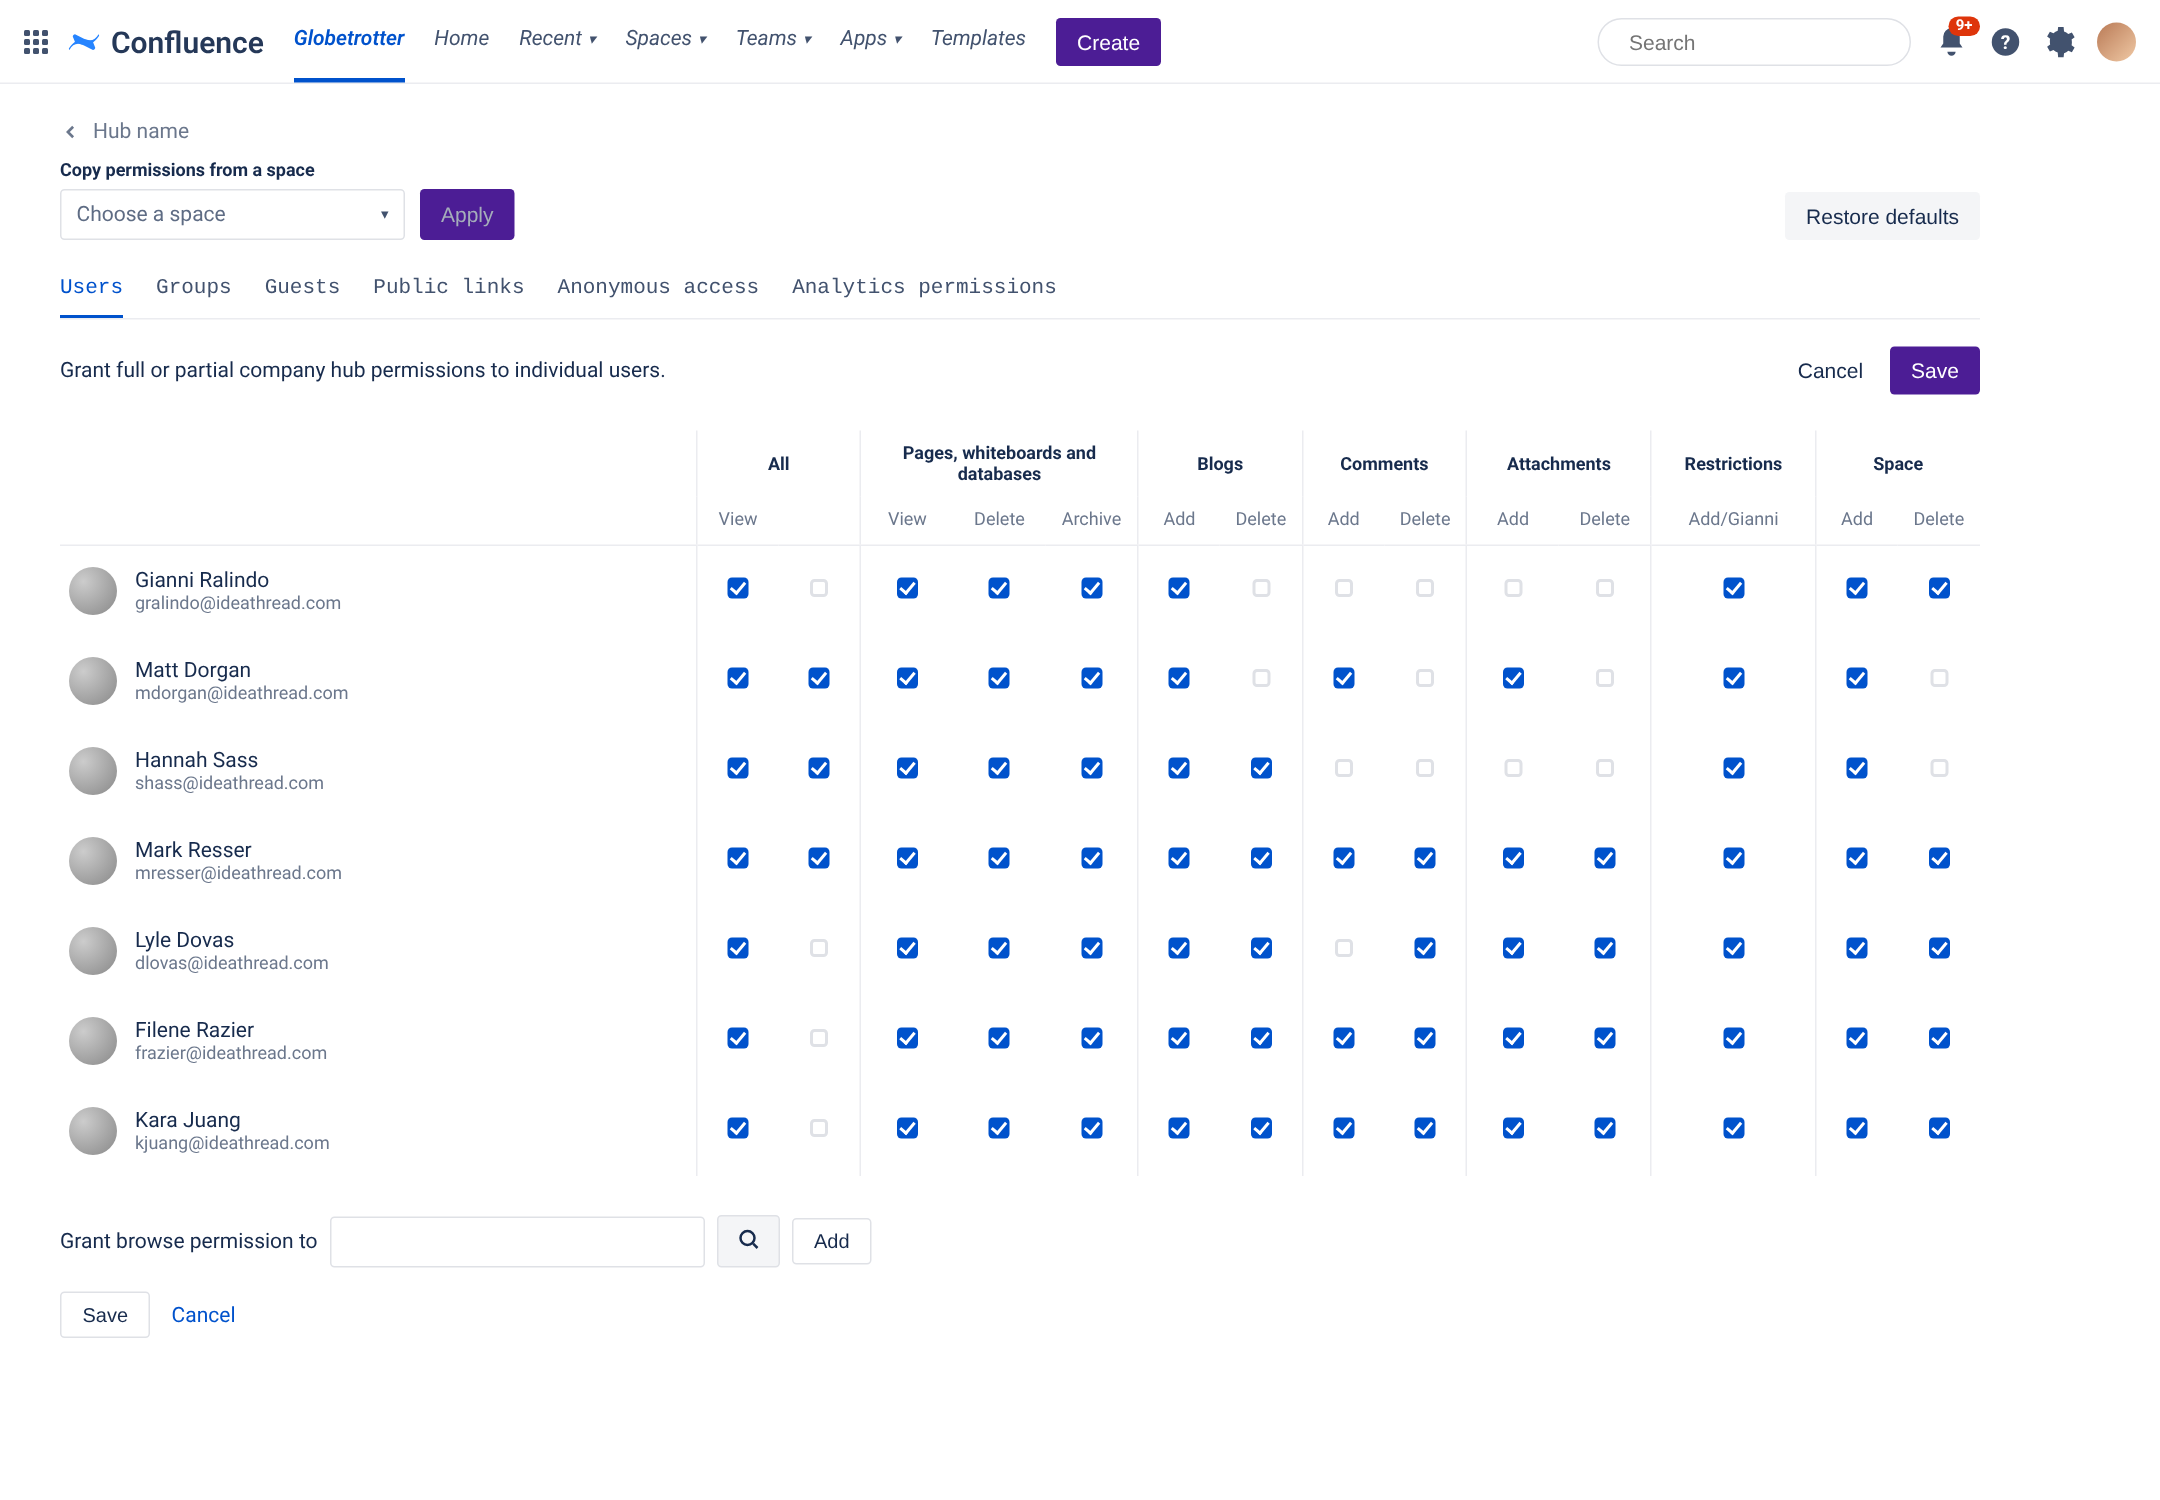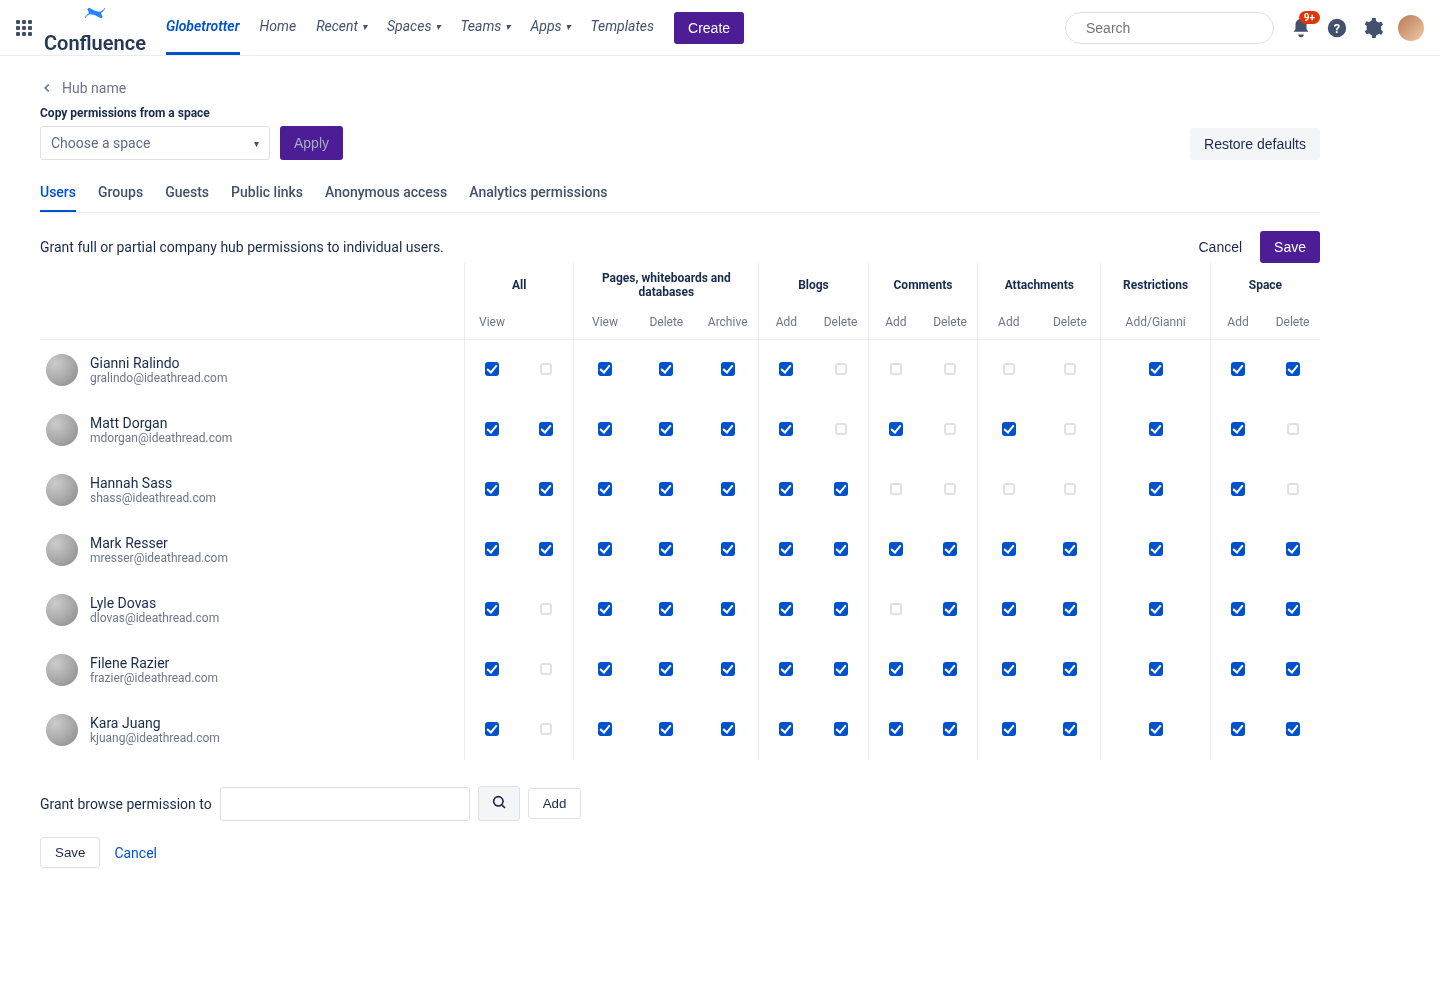--- a/index.html
+++ b/index.html
@@ -21,21 +21,21 @@
     display: grid;
     grid-template-columns: repeat(3, 4px);
     grid-template-rows: repeat(3, 4px);
     gap: 2px;
     margin-right: 12px;
     cursor: pointer;
   }
   .apps-grid span { background:#42526E; width:4px; height:4px; border-radius:1px; }
   .logo {
     display:flex; align-items:center; gap:6px; margin-right:20px;
-    font-size:20px; font-weight:600; color:#253858; cursor:pointer;flex-direction:column;
+    font-size:20px; font-weight:600; color:#253858; cursor:pointer;
   }
   .logo svg { width:24px; height:24px; }
   .nav { display:flex; gap:20px; align-items:center; }
   .nav a {
     color:#42526E; text-decoration:none; padding:18px 0; display:inline-flex; align-items:center; gap:4px;
     border-bottom: 3px solid transparent;
     cursor:pointer;
     font-style:italic;
   }
   .nav a.active { color:#0052CC; border-bottom-color:#0052CC; font-weight:600; }
@@ -76,24 +76,25 @@
     background:#fff;
   }
   .btn { border:none; border-radius:3px; padding:8px 14px; font-size:14px; cursor:pointer; }
   .btn-subtle { background:#4c1d95; color:#A5ADBA; }
   .btn-neutral { background:#F4F5F7; color:#172B4D; }
 
   .tabs { display:flex; gap:22px; border-bottom:1px solid #EBECF0; margin-bottom:18px; }
   .tabs a {
     padding:0 0 10px 0; color:#42526E; text-decoration:none; font-weight:500; cursor:pointer;
     border-bottom:2px solid transparent;
+    font-family:Liberation Mono, monospace;
   }
   .tabs a.active { color:#0052CC; border-bottom-color:#0052CC; }
 
-  .desc-row { display:flex; justify-content:space-between; align-items:center; }
+  .desc-row { display:flex; justify-content:space-between; align-items:center; margin-bottom:24px; }
   .desc-row p { margin:0; color:#172B4D; }
   .action-btns { display:flex; gap:12px; align-items:center; }
   .link-btn { color:#172B4D; background:none; border:none; font-size:14px; cursor:pointer; }
 
   table.perm {
     width:100%; border-collapse:collapse; table-layout:fixed;
   }
   table.perm thead th {
     font-size:12px; font-weight:700; color:#172B4D; text-align:center; padding:8px 4px;
     vertical-align:middle;

